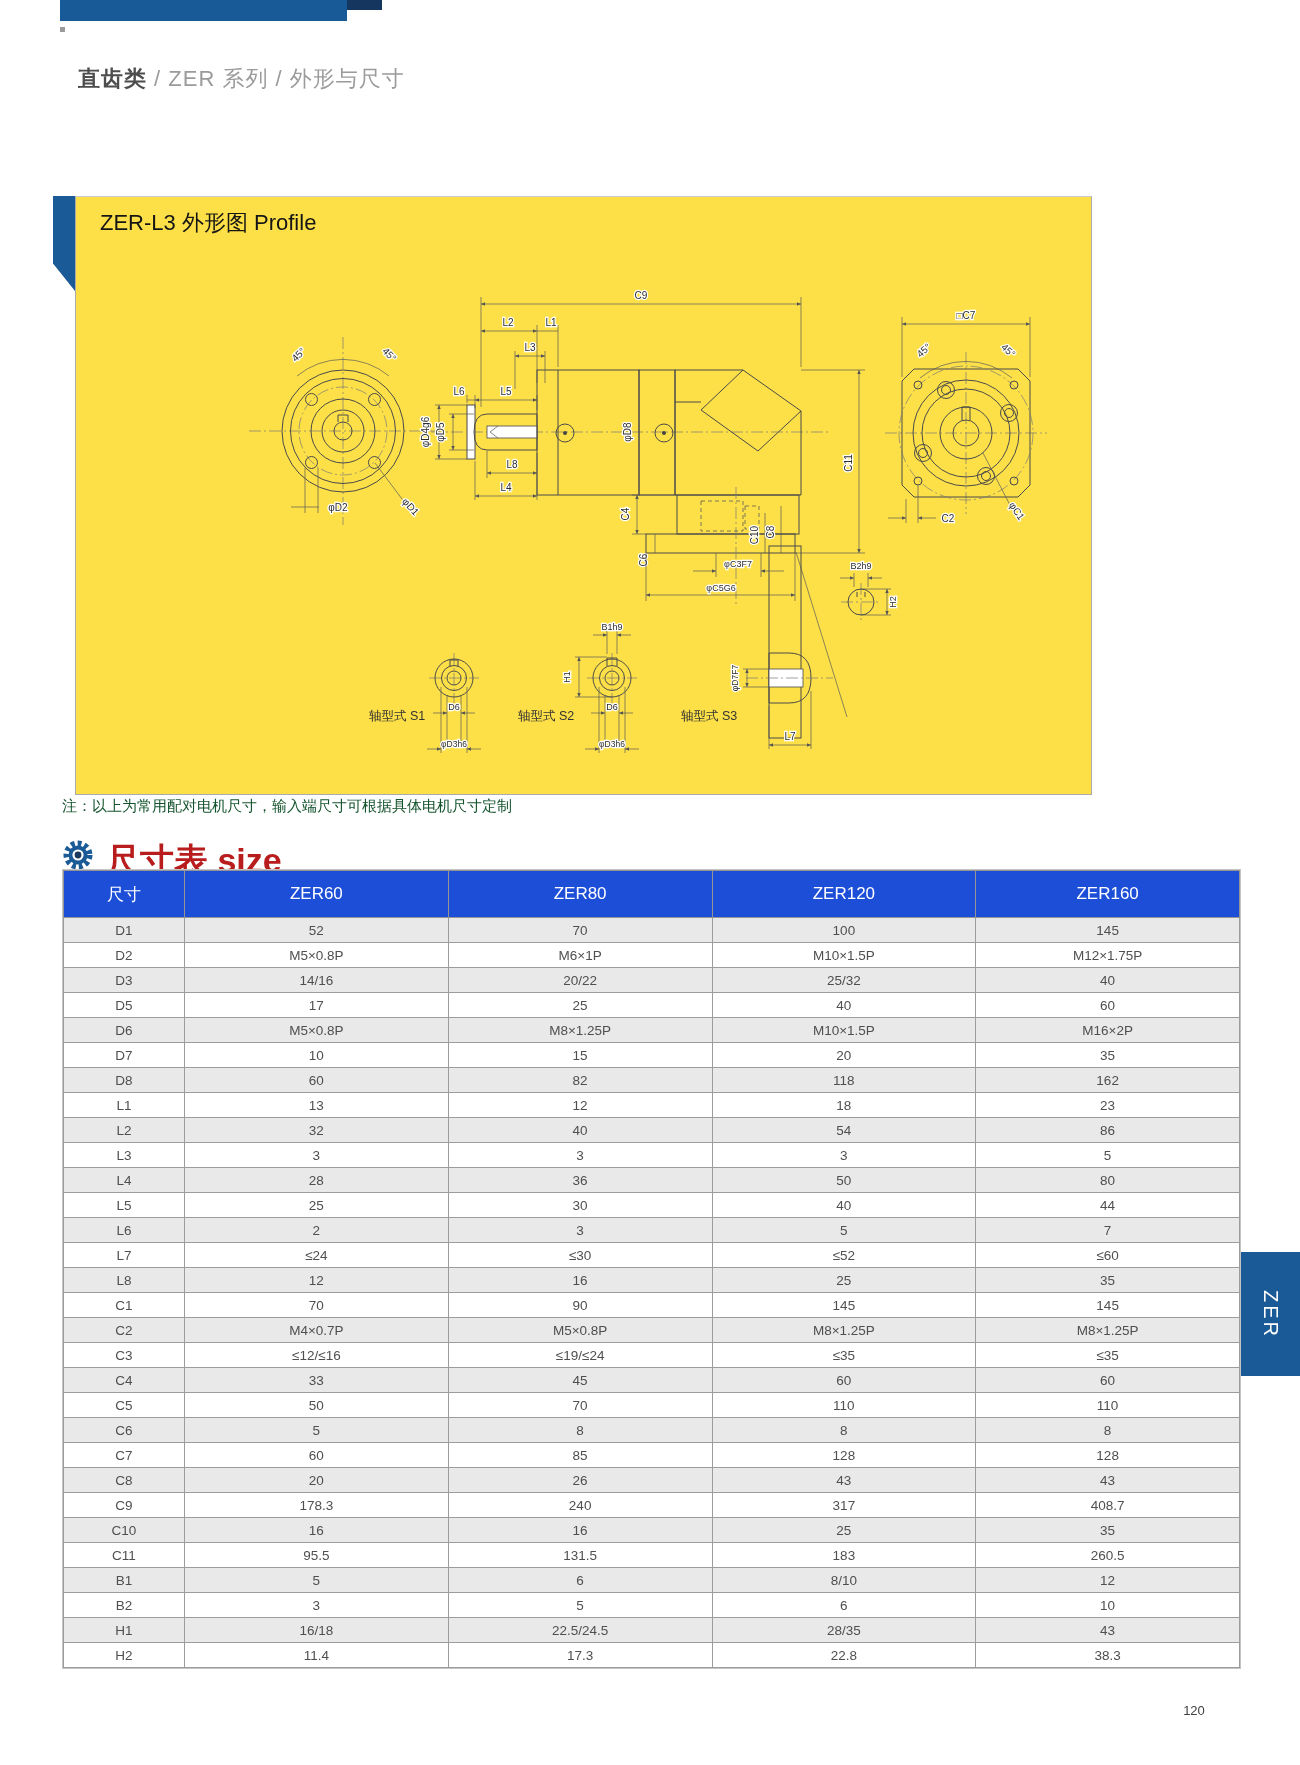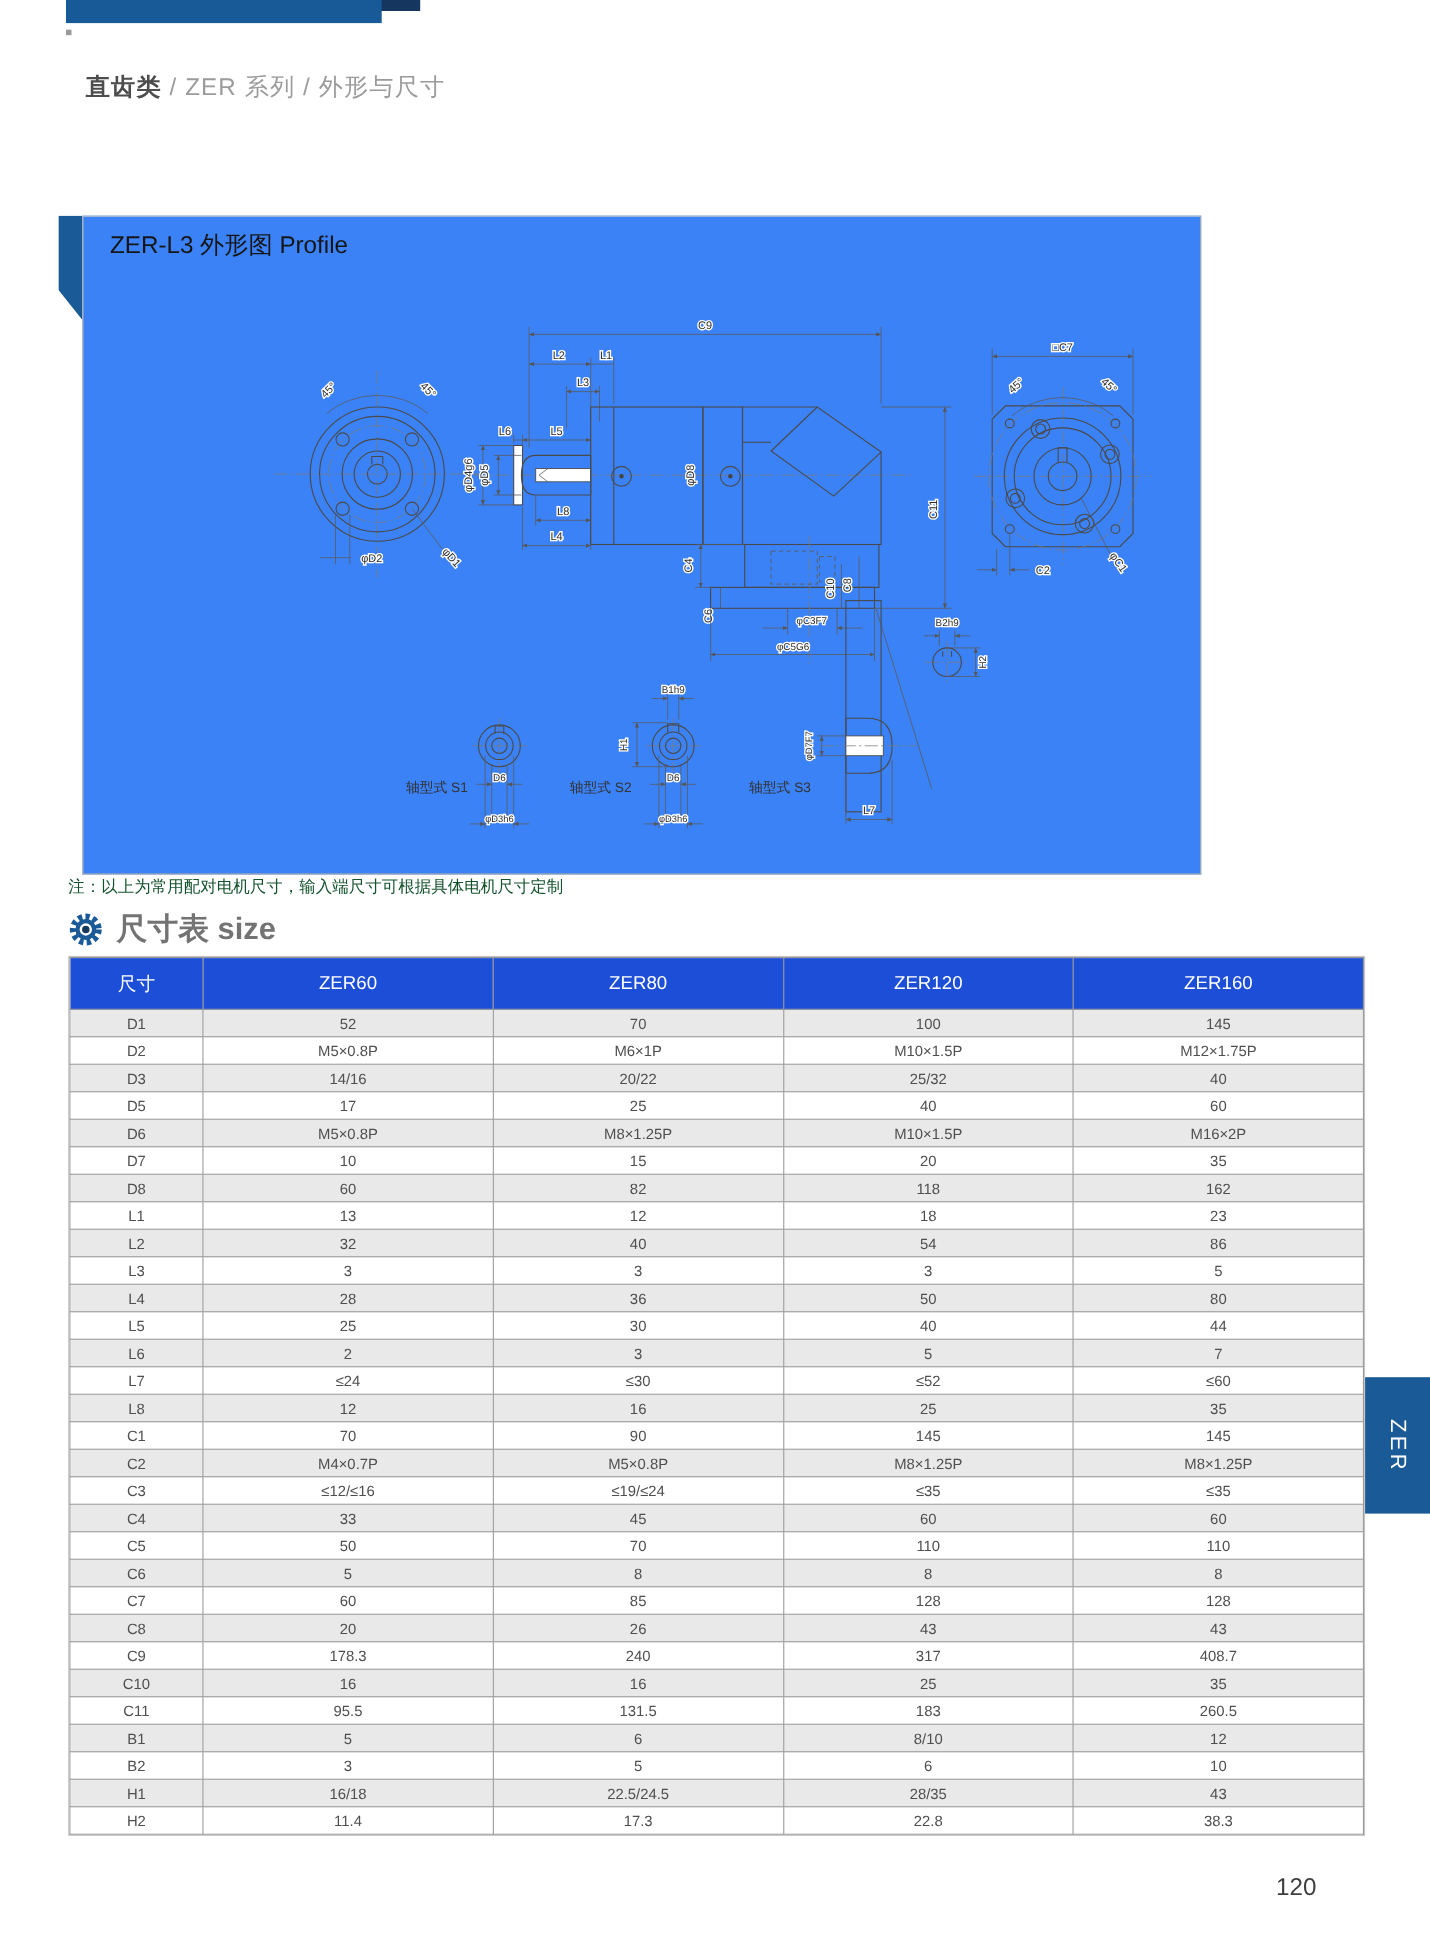--- a/index.html
+++ b/index.html
@@ -10,52 +10,52 @@
   .bar-navy{position:absolute;left:60px;top:0;width:322px;height:10px;background:#15375f;}
   .bar-tick{position:absolute;left:60px;top:27px;width:5px;height:5px;background:#9a9a9a;}
   
   .breadcrumb{position:absolute;left:62px;top:64px;font-size:22px;letter-spacing:1px;}
   .bc-bold{color:#4d4d4d;font-weight:bold;margin-left:16px;}
   .bc-light{color:#9b9b9b;}
   
   .ribbon{position:absolute;left:53px;top:196px;width:22px;height:95px;background:#1a5a96;
           clip-path:polygon(0 0,100% 0,100% 100%,0 71%);}
   .profile-box{position:absolute;left:75px;top:196px;width:1015px;height:597px;
-               border:1px solid #ababab;border-top-color:#cccccc;background:#3b82f6;}
+               border:1px solid #ababab;border-top-color:#cccccc;background:#fde047;}
   .profile-title{position:absolute;left:24px;top:11px;font-size:22px;color:#151515;}
   .drawing{position:absolute;left:0;top:0;}
   
   .ln{stroke:#4a4a4a;stroke-width:1;fill:none;}
   .lnw{stroke:#4a4a4a;stroke-width:1;fill:#fff;}
   .dm{stroke:#5a5a5a;stroke-width:0.7;fill:none;}
   .cl{stroke:#7a7a7a;stroke-width:0.7;fill:none;stroke-dasharray:12 3 2 3;}
   .dsh{stroke:#5a5a5a;stroke-width:0.8;fill:none;stroke-dasharray:4 3;}
   text.lbl{font-size:10px;fill:#2d2d2d;text-anchor:middle;stroke:#fff;stroke-width:2.5px;
            paint-order:stroke;font-family:"Liberation Sans",sans-serif;}
   text.cap{font-size:12.5px;fill:#333;text-anchor:start;stroke:none;}
   
   .note{position:absolute;left:62px;top:797px;font-size:15px;color:#14532d;text-align:right;}
   .size-heading{position:absolute;left:62px;top:826px;display:flex;align-items:center;gap:12px;}
-  .size-heading .txt{font-size:28px;font-weight:bold;color:#737373;}
+  .size-heading .txt{font-size:34px;font-weight:bold;color:#b91c1c;margin-top:12px;}
   
   .size-table{position:absolute;left:63px;top:870px;width:1177px;border-collapse:collapse;
               table-layout:fixed;}
   .size-table th{background:#1d4ed8;color:#fff;font-weight:400;font-size:17px;height:44px;
                  border:1px solid #949494;}
   .size-table td{height:24px;font-size:13.5px;color:#4f4f4f;text-align:center;padding:0;
                  border:1px solid #9c9c9c;background:#fff;}
   .size-table tbody tr:nth-child(odd) td{background:#e9e9e9;}
   .size-table th:first-child{width:118px;}
   .size-table{border:1px solid #8a8a8a;outline:1px solid #c4c4c4;}
   
   .side-tab{position:absolute;left:1241px;top:1252px;width:59px;height:124px;background:#1a5a96;
             display:flex;align-items:center;justify-content:center;}
   .side-tab span{transform:rotate(90deg);color:#fff;font-size:20px;letter-spacing:3px;}
-  .page-number{position:absolute;left:1160px;top:1703px;width:68px;text-align:left;
-               font-size:22px;color:#3f3f3f;}
+  .page-number{position:absolute;left:1160px;top:1703px;width:68px;text-align:center;
+               font-size:13px;color:#3f3f3f;}
 </style>
 </head>
 <body>
 
 <div class="page">
 
   <div class="bar-navy"></div>
   <div class="bar-blue"></div>
   <div class="bar-tick"></div>
 

